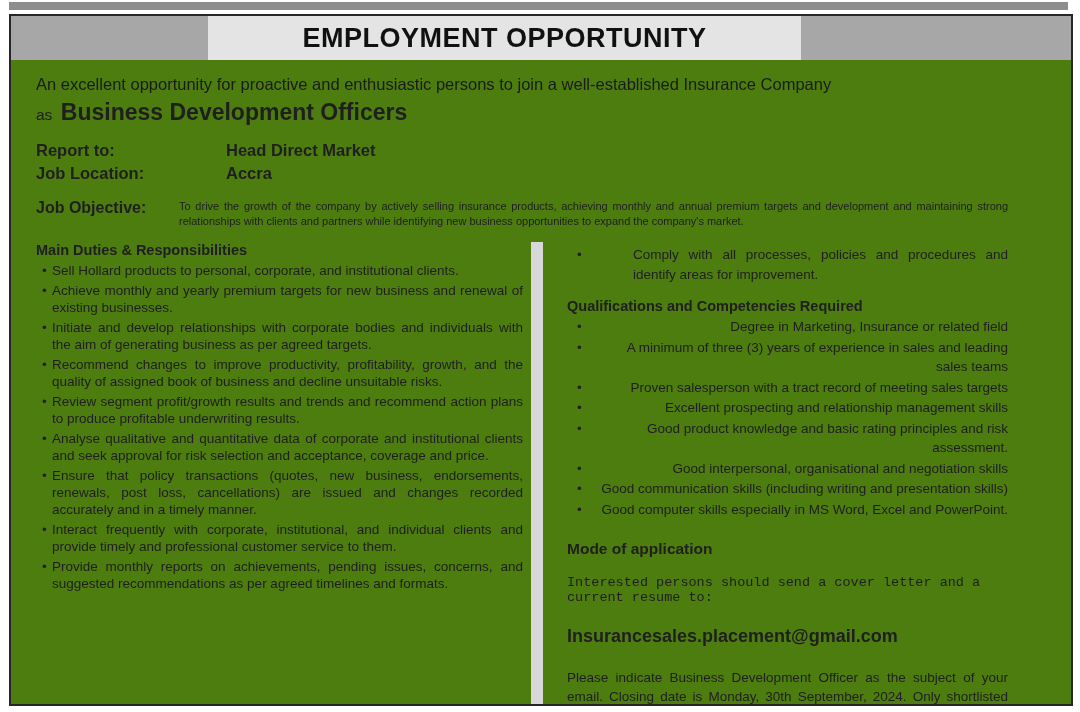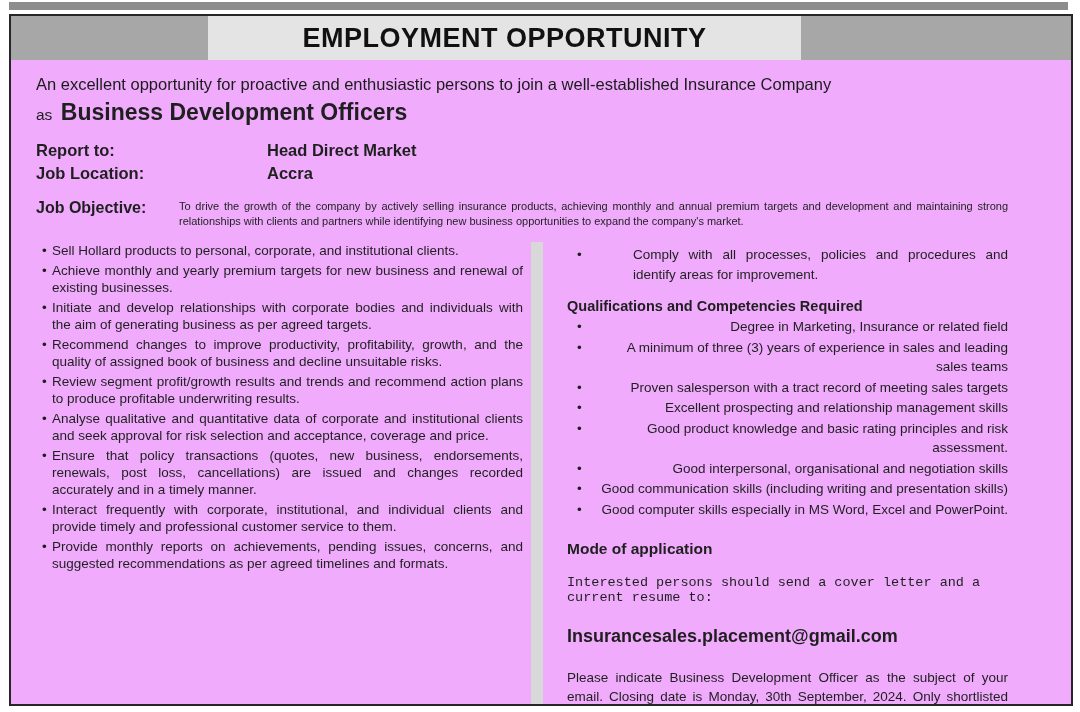--- a/index.html
+++ b/index.html
@@ -12,21 +12,21 @@
   }
   .top-bar {
     position:absolute; left:9px; top:2px;
     width:1059px; height:8px;
     background:#8d8d8d;
   }
   .doc {
     position:absolute; left:9px; top:14px;
     width:1064px; height:692px;
     border:2px solid #262626;
-    background:#f0abfc;
+    background:#4d7c0f;
     overflow:hidden;
   }
   .band {
     position:relative;
     width:100%; height:44px;
     background:#a7a7a7;
   }
   .title-box {
     position:absolute; left:197px; top:0;
     width:593px; height:44px;
@@ -36,21 +36,21 @@
   .title-box h1 {
     font-size:27px; font-weight:bold; color:#111;
     letter-spacing:0.5px;
   }
   .intro { padding:15px 38px 0 25px; }
   .intro-line { font-size:16.5px; color:#1b1b1b; }
   .position-line { margin-top:5px; }
   .position-line .as { font-size:15.5px; }
   .position-line .position { font-size:23px; font-weight:bold; margin-left:4px; }
   .kv-rows { margin-top:15px; }
-  .kv { display:flex; margin-bottom:4px;gap:41px; }
+  .kv { display:flex; margin-bottom:4px; }
   .kv .k { font-weight:bold; font-size:16.5px; width:190px; }
   .kv .v { font-weight:bold; font-size:16.5px; }
   .objective { display:flex; margin-top:16px; }
   .obj-label { font-weight:bold; font-size:16px; width:143px; flex:none; }
   .obj-text {
     font-size:11px; line-height:15px;
     text-align:justify;
     width:829px;
   }
   .columns {
@@ -122,20 +122,21 @@
 
     <div class="objective">
       <span class="obj-label">Job Objective:</span>
       <p class="obj-text">To drive the growth of the company by actively selling insurance products, achieving monthly and annual premium targets and development and maintaining strong relationships with clients and partners while identifying new business opportunities to expand the company's market.</p>
     </div>
   </div>
 
   <div class="columns">
 
     <div class="col-left">
+      <h3 class="sec-heading">Main Duties &amp; Responsibilities</h3>
       <ul class="blist">
 
           <li>
             <span class="bullet">•</span>
             <span class="li-text">Sell Hollard products to personal, corporate, and institutional clients.</span>
           </li>
 
           <li>
             <span class="bullet">•</span>
             <span class="li-text">Achieve monthly and yearly premium targets for new business and renewal of existing businesses.</span>

